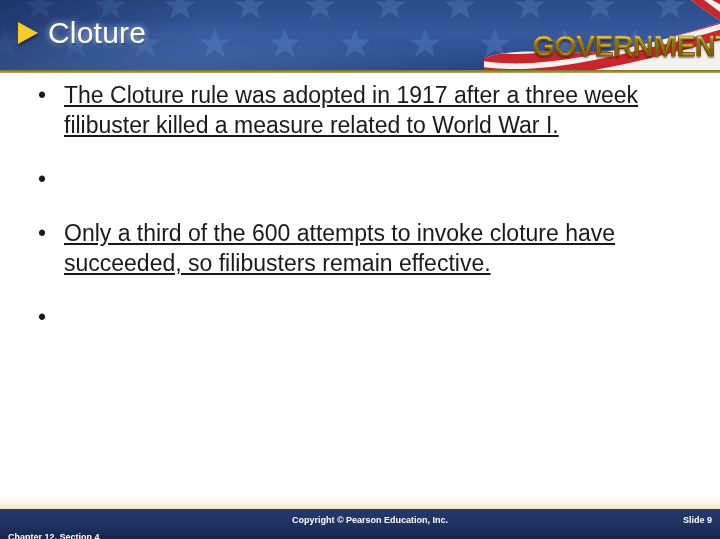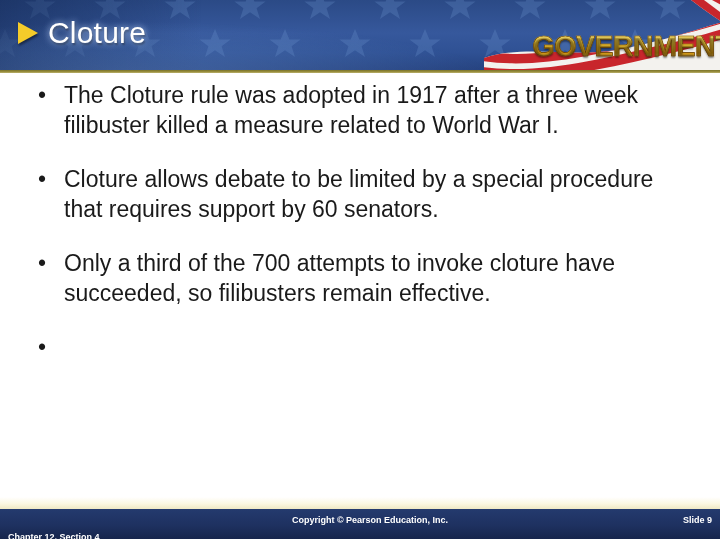--- a/index.html
+++ b/index.html
@@ -137,20 +137,21 @@
     font-size: 23px;
     line-height: 30px;
     color: #1a1a1a;
   }
   .bullet-text {
     flex: 1 1 auto;
     font-size: 23px;
     line-height: 30px;
     color: #1a1a1a;
     max-width: 600px;
+    text-decoration: underline;
   }
 
   
   .footer-cream {
     position: absolute;
     left: 0; top: 497px;
     width: 720px;
     height: 12px;
     background: linear-gradient(to bottom, #ffffff 0%, #fbf7e2 55%, #efe8c4 100%);
   }
@@ -264,25 +265,24 @@
   </div>
 
   <div class="content">
     <ul class="bullet-list">
       <li class="bullet">
         <span class="bullet-dot">•</span>
         <span class="bullet-text">The Cloture rule was adopted in 1917 after a three week filibuster killed a measure related to World War I.</span>
       </li>
       <li class="bullet">
         <span class="bullet-dot">•</span>
-        <span class="bullet-text">Cloture allows debate to be limited by a special procedure that requires support by 60 senators.</span>
-      </li>
-      <li class="bullet">
-        <span class="bullet-dot">•</span>
-        <span class="bullet-text">Only a third of the 700 attempts to invoke cloture have succeeded, so filibusters remain effective.</span>
+      </li>
+      <li class="bullet">
+        <span class="bullet-dot">•</span>
+        <span class="bullet-text">Only a third of the 600 attempts to invoke cloture have succeeded, so filibusters remain effective.</span>
       </li>
       <li class="bullet">
         <span class="bullet-dot">•</span>
       </li>
     </ul>
   </div>
 
   <div class="footer-cream"></div>
   <div class="footer-bar">
     <div class="footer-left">Chapter 12, Section 4</div>

